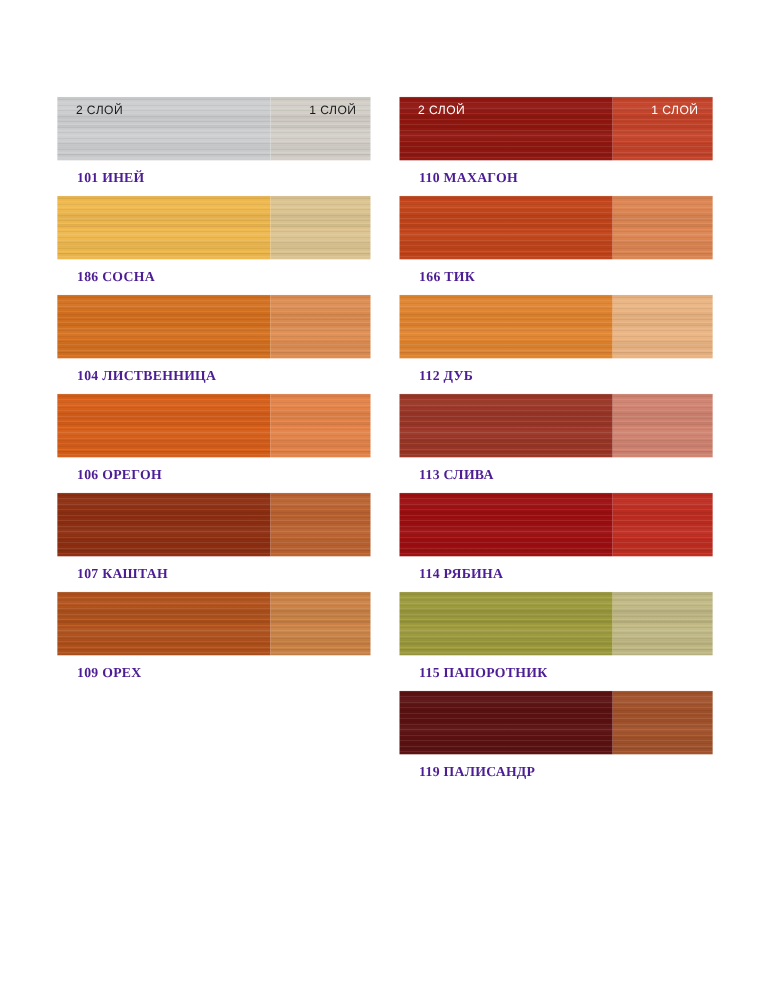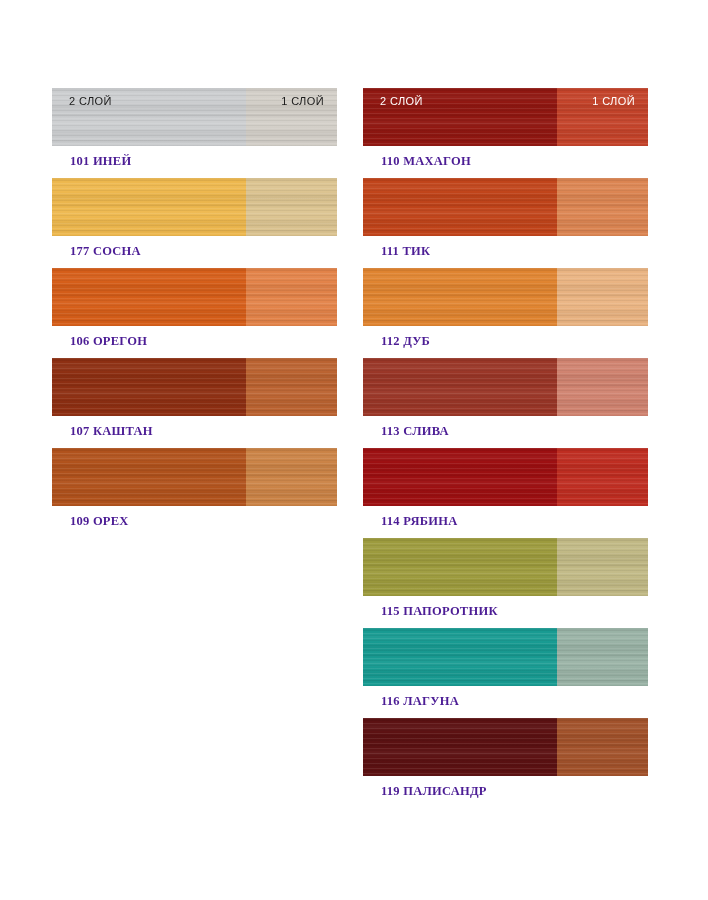--- a/index.html
+++ b/index.html
@@ -130,21 +130,28 @@
           <span class="coat-label left-label" style="color: rgb(26, 26, 26);">2 СЛОЙ</span>
           <span class="coat-label right-label" style="color: rgb(26, 26, 26);">1 СЛОЙ</span>
         </div>
         <div class="name">101 ИНЕЙ</div>
       </div>
       <div class="swatch-row">
         <div class="swatch">
           <div class="panel two-coat" style="background-color: rgb(238, 184, 78);"></div>
           <div class="panel one-coat" style="background-color: rgb(220, 196, 145);"></div>
         </div>
-        <div class="name">177 СОСНА</div>
+        <div class="name">186 СОСНА</div>
+      </div>
+      <div class="swatch-row">
+        <div class="swatch">
+          <div class="panel two-coat" style="background-color: rgb(212, 112, 31);"></div>
+          <div class="panel one-coat" style="background-color: rgb(221, 141, 82);"></div>
+        </div>
+        <div class="name">104 ЛИСТВЕННИЦА</div>
       </div>
       <div class="swatch-row">
         <div class="swatch">
           <div class="panel two-coat" style="background-color: rgb(214, 94, 25);"></div>
           <div class="panel one-coat" style="background-color: rgb(227, 131, 73);"></div>
         </div>
         <div class="name">106 ОРЕГОН</div>
       </div>
       <div class="swatch-row">
         <div class="swatch">
@@ -169,21 +176,21 @@
           <span class="coat-label left-label" style="color: rgb(255, 255, 255);">2 СЛОЙ</span>
           <span class="coat-label right-label" style="color: rgb(255, 255, 255);">1 СЛОЙ</span>
         </div>
         <div class="name">110 МАХАГОН</div>
       </div>
       <div class="swatch-row">
         <div class="swatch">
           <div class="panel two-coat" style="background-color: rgb(193, 68, 26);"></div>
           <div class="panel one-coat" style="background-color: rgb(220, 133, 82);"></div>
         </div>
-        <div class="name">111 ТИК</div>
+        <div class="name">166 ТИК</div>
       </div>
       <div class="swatch-row">
         <div class="swatch">
           <div class="panel two-coat" style="background-color: rgb(224, 132, 48);"></div>
           <div class="panel one-coat" style="background-color: rgb(234, 180, 130);"></div>
         </div>
         <div class="name">112 ДУБ</div>
       </div>
       <div class="swatch-row">
         <div class="swatch">
@@ -201,26 +208,19 @@
       </div>
       <div class="swatch-row">
         <div class="swatch">
           <div class="panel two-coat" style="background-color: rgb(157, 155, 61);"></div>
           <div class="panel one-coat" style="background-color: rgb(193, 185, 133);"></div>
         </div>
         <div class="name">115 ПАПОРОТНИК</div>
       </div>
       <div class="swatch-row">
         <div class="swatch">
-          <div class="panel two-coat" style="background-color: rgb(24, 155, 146);"></div>
-          <div class="panel one-coat" style="background-color: rgb(154, 179, 166);"></div>
-        </div>
-        <div class="name">116 ЛАГУНА</div>
-      </div>
-      <div class="swatch-row">
-        <div class="swatch">
           <div class="panel two-coat" style="background-color: rgb(92, 17, 18);"></div>
           <div class="panel one-coat" style="background-color: rgb(162, 82, 43);"></div>
         </div>
         <div class="name">119 ПАЛИСАНДР</div>
       </div>
     </div>
 </div>
 
 </body></html>

